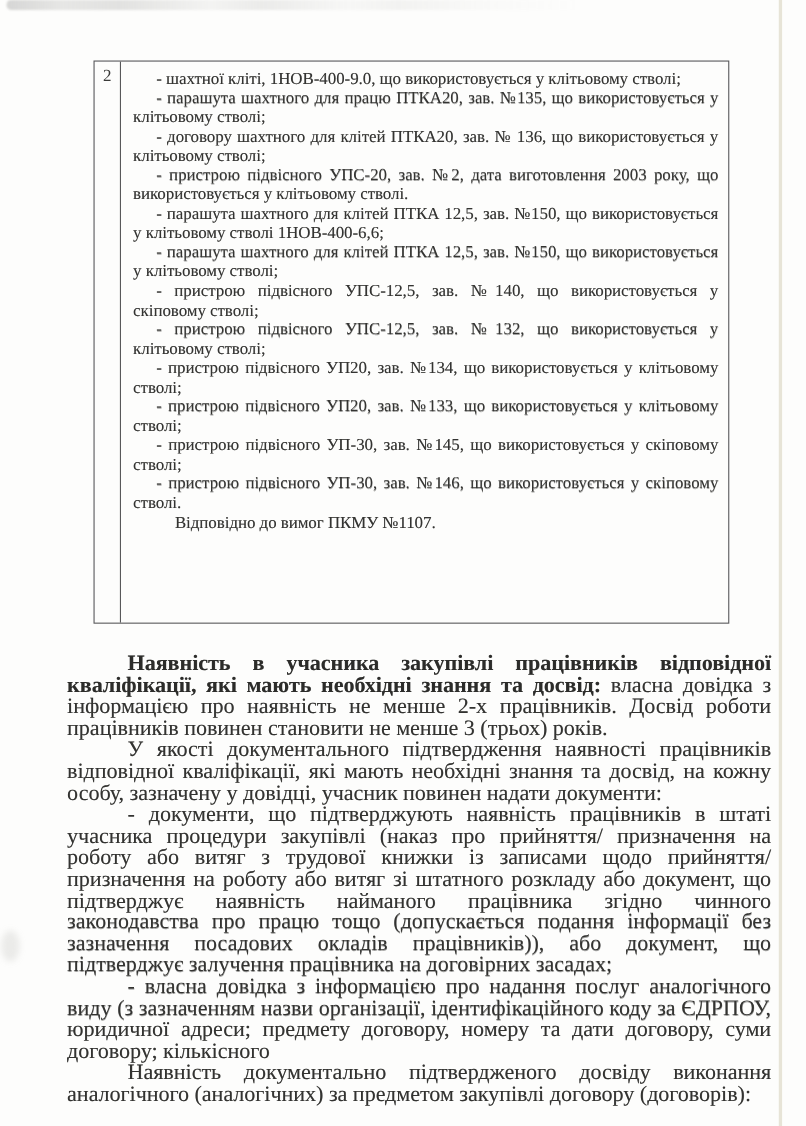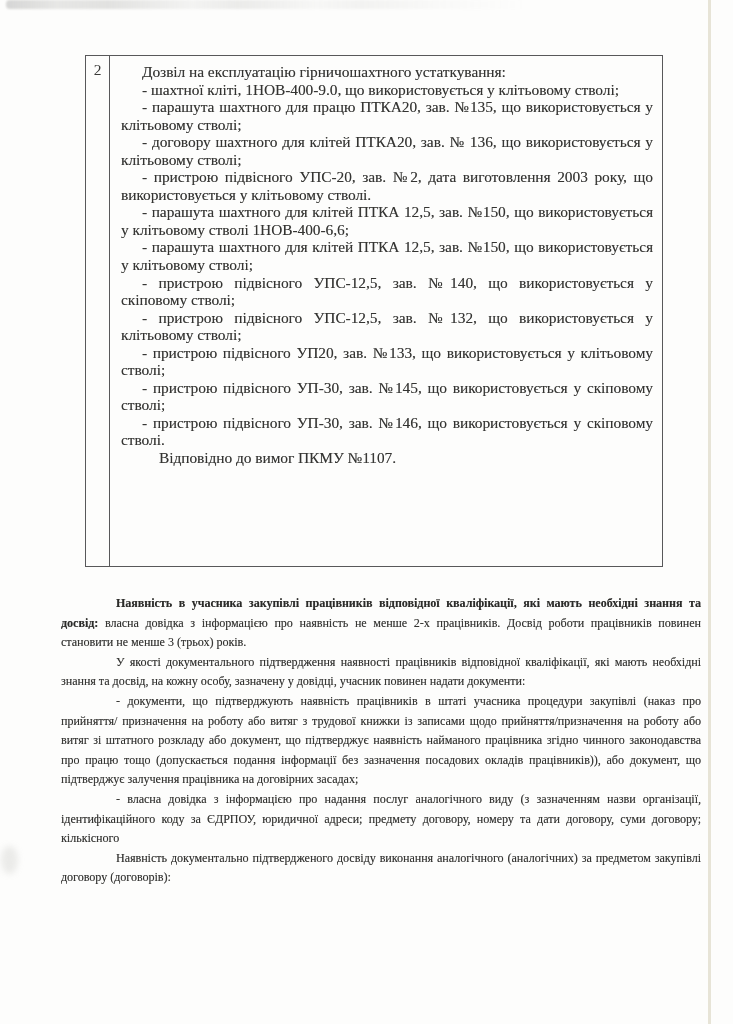--- a/index.html
+++ b/index.html
@@ -88,21 +88,21 @@
     text-indent: 21px;
   }
   .col-content p.closing {
     text-indent: 38px;
   }
   
   .bodytext {
     position: absolute;
     left: 61px; top: 594px;
     width: 640px;
-    font-size: 12px;
+    font-size: 20px;
     line-height: 19.6px;
     text-align: justify;
     text-shadow: 0.2px 0.2px 0.5px rgba(70,70,68,0.5);
     color: #333331;
   }
   .bodytext p {
     margin: 0;
     text-indent: 55px;
   }
   .bodytext b {
@@ -115,29 +115,29 @@
 
 <div class="page">
 
   <div class="artifact-top"></div>
   <div class="artifact-right"></div>
   <div class="artifact-left"></div>
 
   <div class="doc-table">
     <div class="col-num">2</div>
     <div class="col-content">
-      <p>Дозвіл на експлуатацію гірничошахтного устаткування:</p>
       <p>- шахтної кліті, 1НОВ-400-9.0, що використовується у клітьовому стволі;</p>
       <p>- парашута шахтного для працю ПТКА20, зав. №135, що використовується у клітьовому стволі;</p>
       <p>- договору шахтного для клітей ПТКА20, зав. № 136, що використовується у клітьовому стволі;</p>
       <p>- пристрою підвісного УПС-20, зав. №2, дата виготовлення 2003 року, що використовується у клітьовому стволі.</p>
       <p>- парашута шахтного для клітей ПТКА 12,5, зав. №150, що використовується у клітьовому стволі 1НОВ-400-6,6;</p>
       <p>- парашута шахтного для клітей ПТКА 12,5, зав. №150, що використовується у клітьовому стволі;</p>
       <p>- пристрою підвісного УПС-12,5, зав. №140, що використовується у скіповому стволі;</p>
       <p>- пристрою підвісного УПС-12,5, зав. №132, що використовується у клітьовому стволі;</p>
+      <p>- пристрою підвісного УП20, зав. №134, що використовується у клітьовому стволі;</p>
       <p>- пристрою підвісного УП20, зав. №133, що використовується у клітьовому стволі;</p>
       <p>- пристрою підвісного УП-30, зав. №145, що використовується у скіповому стволі;</p>
       <p>- пристрою підвісного УП-30, зав. №146, що використовується у скіповому стволі.</p>
       <p class="closing">Відповідно до вимог ПКМУ №1107.</p>
     </div>
   </div>
 
   <div class="bodytext">
     <p><b>Наявність в учасника закупівлі працівників відповідної кваліфікації, які мають необхідні знання та досвід:</b> <span>власна довідка з інформацією про наявність не менше 2-х працівників. Досвід роботи працівників повинен становити не менше 3 (трьох) років.</span></p>
     <p>У якості документального підтвердження наявності працівників відповідної кваліфікації, які мають необхідні знання та досвід, на кожну особу, зазначену у довідці, учасник повинен надати документи:</p>

